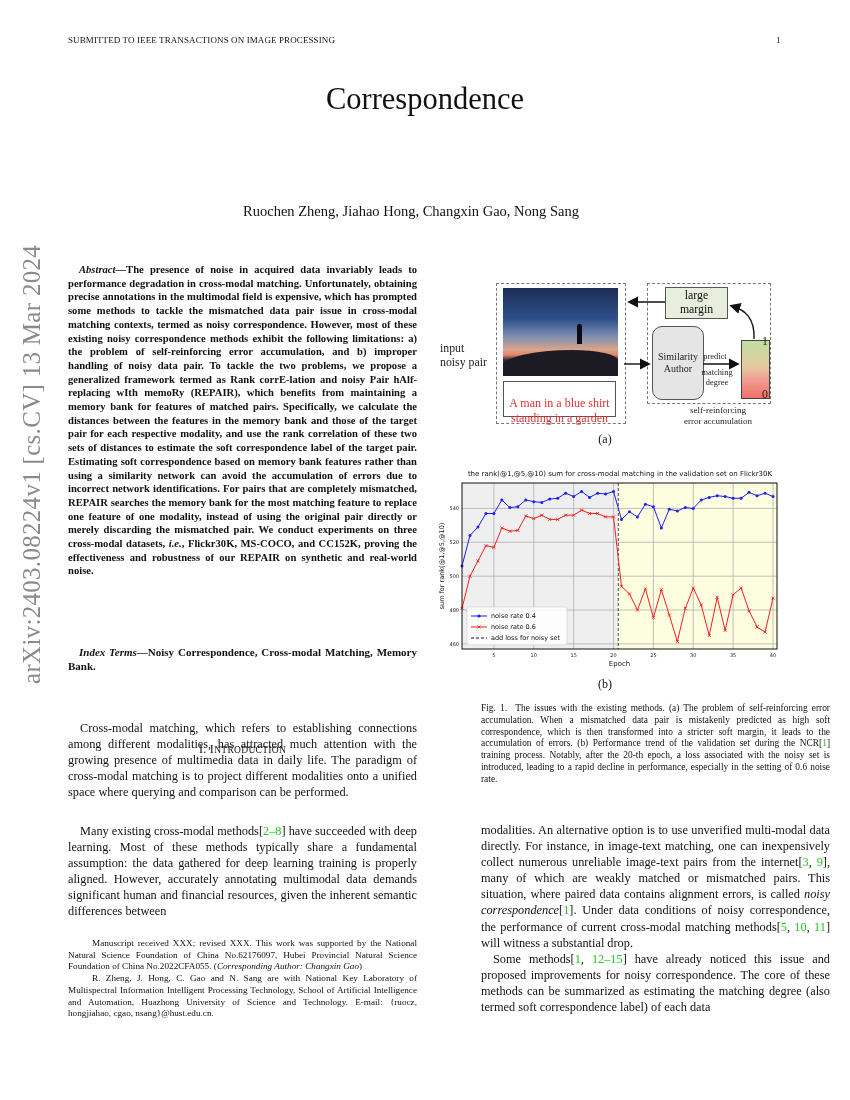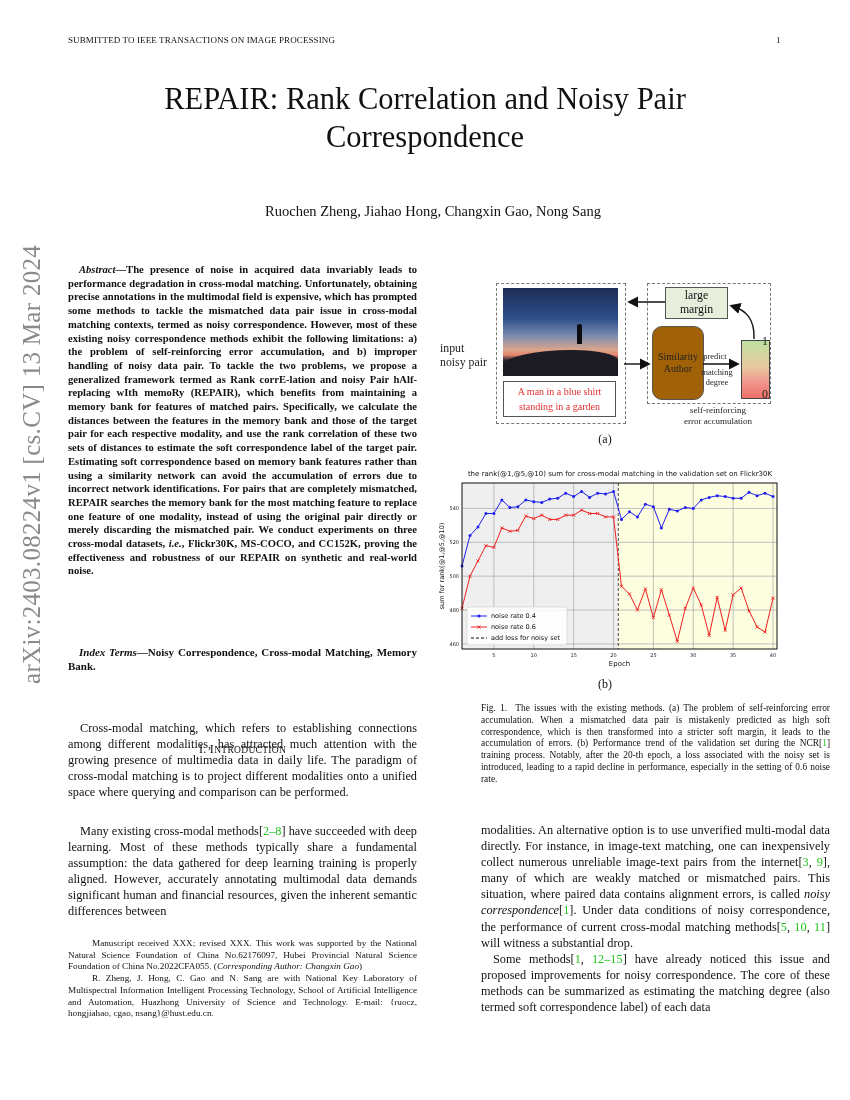--- a/index.html
+++ b/index.html
@@ -1,21 +1,21 @@
 <!DOCTYPE html>
 <html><head>
 <meta charset="utf-8">
 <style>
   html, body { margin:0; padding:0; background:#fff; }
   body { width:850px; height:1100px; position:relative; overflow:hidden; font-family:"Liberation Serif", serif; color:#111; }
   .abs { position:absolute; }
   .running-head { top:35px; left:68px; font-size:9px; letter-spacing:0.1px; }
   .page-num { top:35px; left:776px; font-size:9px; }
   .title { top:80px; left:60px; width:730px; text-align:center; font-size:30.5px; line-height:38px; }
-  .authors { top:203px; left:68px; width:730px; text-align:center; font-size:14.5px; }
+  .authors { top:203px; left:46px; width:730px; text-align:center; font-size:14.5px; }
   .arxiv { left:-168px; top:470px; width:400px; transform:rotate(-90deg); transform-origin:center; font-size:25px; color:#8a8a8a; letter-spacing:0.3px; text-align:center; white-space:nowrap; }
   .col-left { left:68px; width:349px; }
   .col-right { left:433px; width:349px;margin-left:48px; }
   .abstract { top:263px; font-size:10.6px; line-height:13.7px; font-weight:bold; text-align:justify; text-indent:11px; }
   .abstract i { font-weight:bold; }
   .index-terms { top:646px; font-size:11px; line-height:13.7px; font-weight:bold; text-align:justify; text-indent:11px; }
   .section-head { top:702px; left:68px; width:349px; text-align:center; font-size:12px; letter-spacing:0.3px;margin-top:40px; }
   .section-head .sc { font-size:9.5px; }
   .body-text { font-size:12.3px; line-height:16.1px; text-align:justify; }
   .body-text p { margin:0; text-indent:12px; }
@@ -25,39 +25,38 @@
   .footnote p { margin:0; text-indent:24px; }
   .caption { top:703px; font-size:9.4px; line-height:11.8px; text-align:justify; }
   .right-body { top:822px; }
   .cite { color:#1fc41f; }
   .fig-label { font-size:12px; text-align:center; }
   .dash-box { position:absolute; border:1.5px dashed #777; }
   .photo { position:absolute; left:503px; top:288px; width:115px; height:88px;
            background:linear-gradient(180deg,#1c2d55 0%,#2e4f8b 35%,#7d8fb0 55%,#d9a58b 70%,#e5876d 76%,#2a2630 82%,#17161d 100%); }
   .photo .hill { position:absolute; left:0; bottom:0; width:100%; height:30%; background:#1c1a22; border-radius:60% 40% 0 0; }
   .photo .person { position:absolute; left:74px; top:36px; width:5px; height:20px; background:#0d0c12; border-radius:2px 2px 0 0; }
-  .caption-box { position:absolute; left:503px; top:381px; width:113px; height:36px; border:1px solid #555; color:#e23030; font-size:10px; line-height:15px; text-align:center; padding-top:2px; box-sizing:border-box; }
-  .sim-net { position:absolute; left:652px; top:326px; width:50px; height:72px; background:#a16207; border:1px solid #555; border-radius:10px; color:#222; font-size:10px; line-height:12px; text-align:center; display:flex; align-items:center; justify-content:center; }
+  .caption-box { position:absolute; left:503px; top:381px; width:113px; height:36px; border:1px solid #555; color:#e23030; font-size:12px; line-height:15px; text-align:center; padding-top:14px; box-sizing:border-box; }
+  .sim-net { position:absolute; left:652px; top:326px; width:50px; height:72px; background:#e5e5e5; border:1px solid #555; border-radius:10px; color:#222; font-size:10px; line-height:12px; text-align:center; display:flex; align-items:center; justify-content:center; }
   .large-margin { position:absolute; left:665px; top:287px; width:61px; height:30px; background:#e8eedc; border:1px solid #555; font-size:11.8px; line-height:14px; text-align:center; }
   .gradbar { position:absolute; left:741px; top:340px; width:27px; height:57px; border:1px solid #444; background:linear-gradient(180deg,#bfe0a0 0%,#e7c9a0 45%,#f09a90 70%,#f07068 100%); }
   .small-lbl { position:absolute; font-size:8.4px; line-height:10px; color:#222; text-align:center; }
   .med-lbl { position:absolute; font-size:11.8px; line-height:14px; text-align:left; color:#222; }
   
   .chart-title { position:absolute; top:470px; left:455px; width:330px; text-align:center; font-family:"DejaVu Sans", sans-serif; font-size:7px; color:#111; white-space:nowrap; }
 </style>
 </head>
 <body>
 
 <div class="abs running-head">SUBMITTED TO IEEE TRANSACTIONS ON IMAGE PROCESSING</div>
 <div class="abs page-num">1</div>
 
 <div class="abs arxiv">arXiv:2403.08224v1  [cs.CV]  13 Mar 2024</div>
 
 <div class="abs title">
-  <div>REPAIR: Rank Correlation and Noisy Pair</div>
   <div>Correspondence</div>
 </div>
 <div class="abs authors">Ruochen Zheng, Jiahao Hong, Changxin Gao, Nong Sang</div>
 
 <div class="abs col-left abstract">
   <i>Abstract</i>—<span>The presence of noise in acquired data invariably leads to performance degradation in cross-modal matching. Unfortunately, obtaining precise annotations in the multimodal field is expensive, which has prompted some methods to tackle the mismatched data pair issue in cross-modal matching contexts, termed as noisy correspondence. However, most of these existing noisy correspondence methods exhibit the following limitations: a) the problem of self-reinforcing error accumulation, and b) improper handling of noisy data pair. To tackle the two problems, we propose a generalized framework termed as Rank corrE-lation and noisy Pair hAlf-replacing wIth memoRy (REPAIR), which benefits from maintaining a memory bank for features of matched pairs. Specifically, we calculate the distances between the features in the memory bank and those of the target pair for each respective modality, and use the rank correlation of these two sets of distances to estimate the soft correspondence label of the target pair. Estimating soft correspondence based on memory bank features rather than using a similarity network can avoid the accumulation of errors due to incorrect network identifications. For pairs that are completely mismatched, REPAIR searches the memory bank for the most matching feature to replace one feature of one modality, instead of using the original pair directly or merely discarding the mismatched pair. We conduct experiments on three cross-modal datasets,</span> <i>i.e.</i><span>, Flickr30K, MS-COCO, and CC152K, proving the effectiveness and robustness of our REPAIR on synthetic and real-world noise.</span>
 </div>
 <div class="abs col-left index-terms">
   <i>Index Terms</i>—<span>Noisy Correspondence, Cross-modal Matching, Memory Bank.</span>
 </div>

